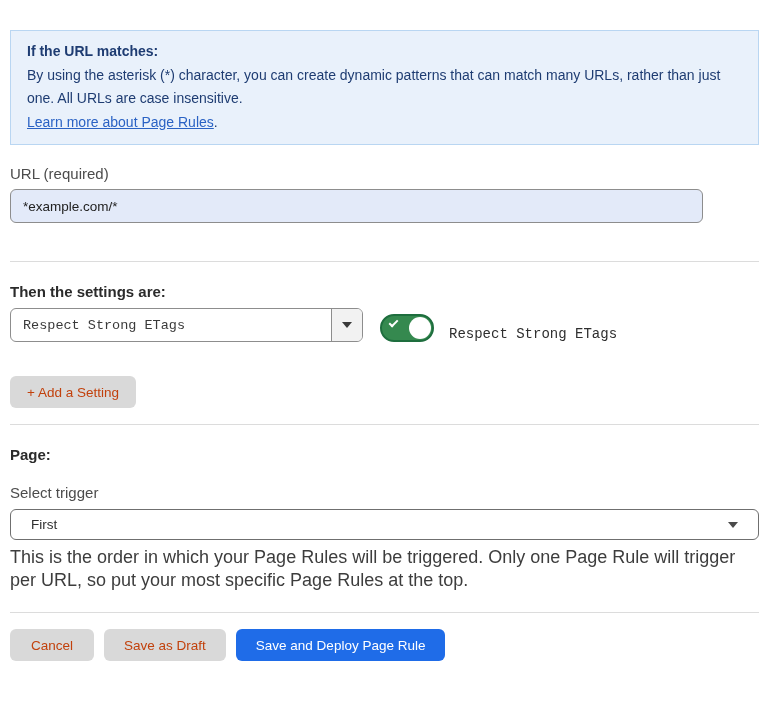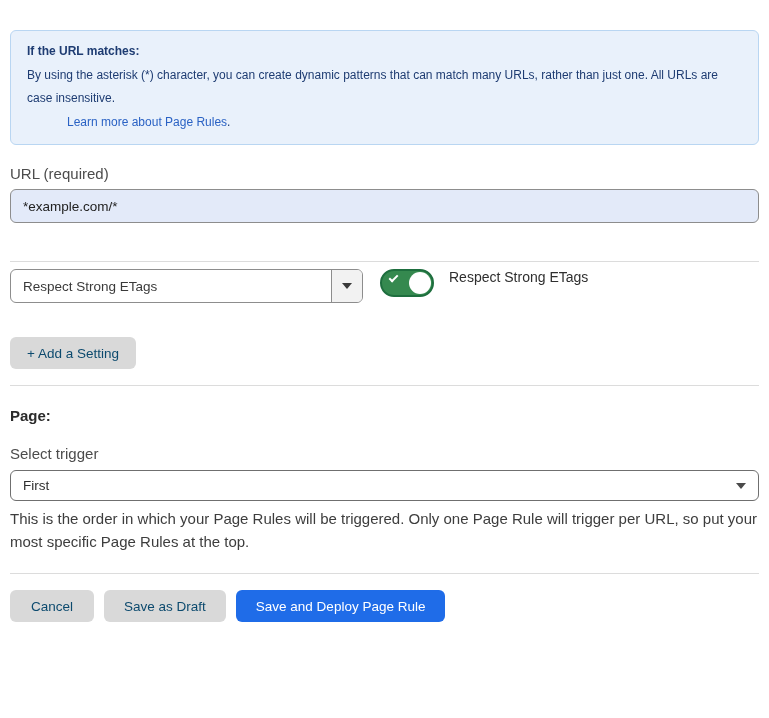--- a/index.html
+++ b/index.html
@@ -32,43 +32,43 @@
     font-weight:700;
     color:#2b2b2b;
     line-height:28px;
     letter-spacing:0.1px;
   }
 
   .info-box{
     margin-top:22px;
     background:var(--info-bg);
     border:1px solid var(--info-border);
-    border-radius:6px;
+    border-radius:0;
     padding:9px 16px 10px 16px;
     color:var(--info-text);
-    font-size:12px;
+    font-size:14px;
     line-height:23.5px;
   }
   .info-box .info-heading{font-weight:700;}
   .info-box a.info-link{
     color:var(--link);
-    cursor:pointer;
-    margin-left:40px;
+    text-decoration:underline;
+    cursor:pointer;
   }
 
   .field-label{
     margin-top:21px;
     font-size:15px;
     color:var(--text-label);
     line-height:16px;
   }
 
   .url-input{
     margin-top:7px;
-    width:749px;
+    width:693px;
     height:34px;
     background:var(--input-bg);
     border:1px solid var(--field-border);
     border-radius:6px;
     padding:0 12px;
     font-size:13.5px;
     color:#222222;
     font-family:"Liberation Sans","DejaVu Sans",sans-serif;
     outline:none;
   }
@@ -85,21 +85,22 @@
     margin-top:20px;
     font-size:15px;
     font-weight:700;
     color:#2b2b2b;
     line-height:19px;
   }
 
   .picker-row{
     margin-top:7px;
     display:flex;
-    align-items:flex-start;
+    align-items:flex-end;
+    font-family:Liberation Mono, monospace;
   }
   .combobox{
     width:353px;
     height:34px;
     background:#ffffff;
     border:1px solid var(--field-border);
     border-radius:6px;
     display:flex;
     align-items:stretch;
     overflow:hidden;
@@ -163,52 +164,52 @@
   .btn{
     display:inline-flex;
     align-items:center;
     justify-content:center;
     height:32px;
     border:none;
     border-radius:6px;
     font-size:13.5px;
     font-family:"Liberation Sans","DejaVu Sans",sans-serif;
     cursor:pointer;
-    color:#0c4a6e;
+    color:#c2410c;
     background:var(--gray-btn);
   }
   .add-setting-btn{
     margin-top:34px;
     padding:0 17px;
   }
 
   .select-box{
     margin-top:8px;
     width:749px;
     height:31px;
     background:#ffffff;
     border:1px solid #6f6f6f;
     border-radius:6px;
     display:flex;
     align-items:center;
-    padding:0 12px;
+    padding:0 20px;
     cursor:pointer;
   }
   .select-box .select-value{
     flex:1;
     font-size:13.5px;
     color:#2f2f2f;
   }
   .select-box .tri-down{
     border-top-color:#4a4a4a;
   }
 
   .help-text{
     margin-top:6px;
-    font-size:15px;
+    font-size:18px;
     line-height:23px;
     color:#3d3d3d;
     max-width:755px;
   }
 
   .footer{
     margin-top:16px;
     display:flex;
     align-items:center;
   }
@@ -231,20 +232,21 @@
     <div class="info-heading">If the URL matches:</div>
     <div class="info-body">By using the asterisk (*) character, you can create dynamic patterns that can match many URLs, rather than just one. All URLs are case insensitive.</div>
     <div class="info-link-line"><a class="info-link">Learn more about Page Rules</a><span>.</span></div>
   </div>
 
   <div class="field-label">URL (required)</div>
   <input class="url-input" type="text" value="*example.com/*" style="">
 
   <hr class="divider">
 
+  <div class="section-heading">Then the settings are:</div>
 
 
   <div class="picker-row">
     <div class="combobox">
       <div class="combobox-value">Respect Strong ETags</div>
       <div class="combobox-arrow">
         <span class="tri-down"></span>
       </div>
     </div>
 

